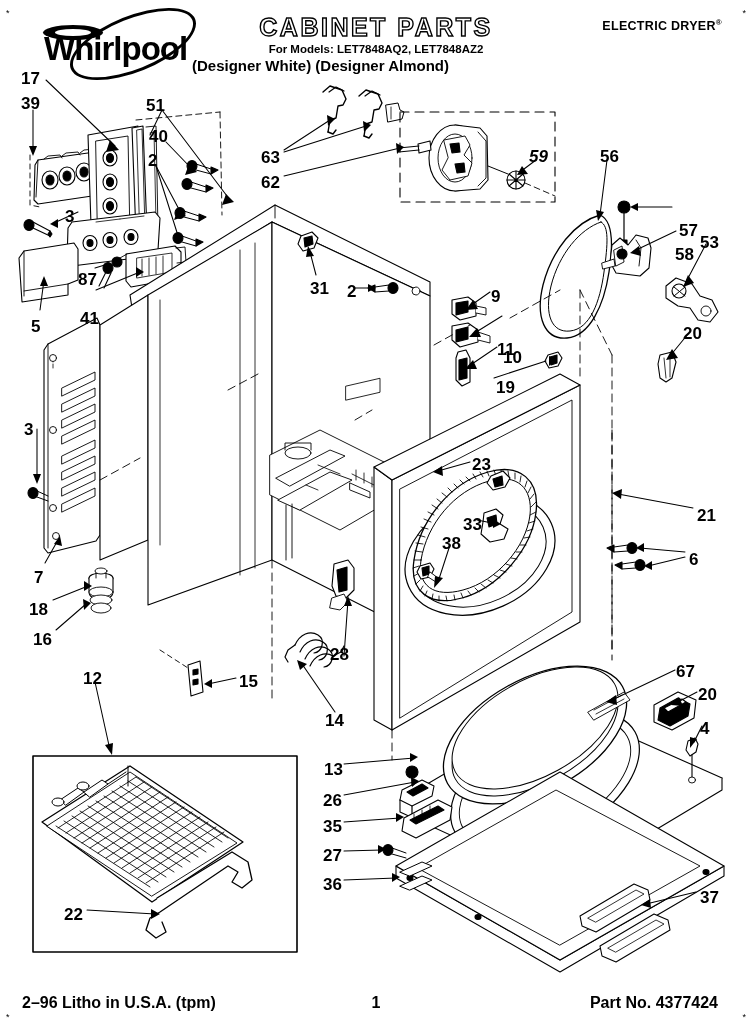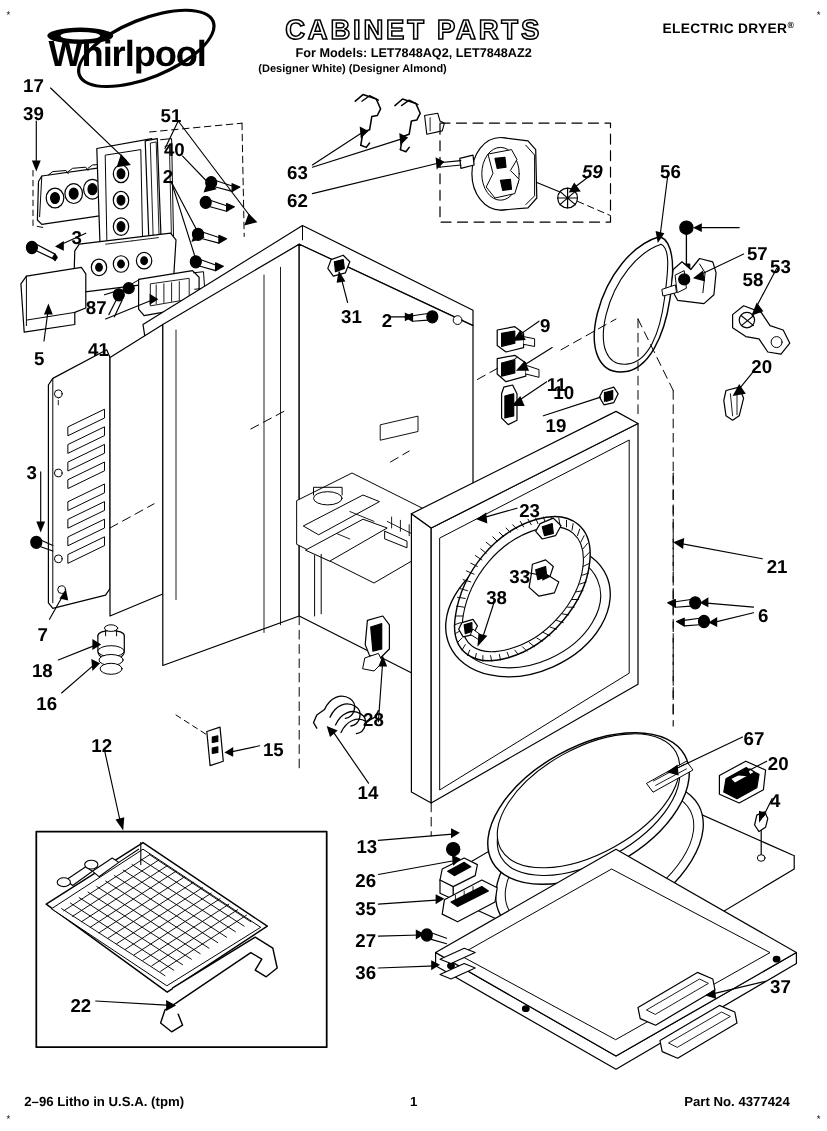--- a/index.html
+++ b/index.html
@@ -18,27 +18,27 @@
       background:#fff;border-radius:50%;}
   .logo-text{position:absolute;left:14px;top:16px;font-family:Liberation Sans, sans-serif;
       font-size:33px;font-weight:bold;letter-spacing:-1px;margin-left:12px;}
 
   .title{position:absolute;left:0;top:13px;width:752px;text-align:center;
       font-size:25px;font-weight:bold;letter-spacing:2.5px;
       color:#fff;-webkit-text-stroke:1.4px #000;text-shadow:none;}
   .subtitle1{position:absolute;left:0;top:43px;width:752px;text-align:center;
       font-size:11.5px;font-weight:bold;letter-spacing:0px;}
   .subtitle2{position:absolute;left:0;top:57px;width:641px;text-align:center;
-      font-size:10px;font-weight:bold;}
+      font-size:15px;font-weight:bold;}
   .appliance{position:absolute;right:30px;top:18px;font-size:12.5px;font-weight:bold;
       letter-spacing:0.3px;}
   .appliance .tm{font-size:8px;vertical-align:super;}
 
   
-  #footer{position:absolute;left:0;bottom:18px;width:742px;height:16px;font-size:12px;font-weight:bold;}
+  #footer{position:absolute;left:0;bottom:18px;width:742px;height:16px;font-size:16px;font-weight:bold;}
   .foot-left{position:absolute;left:22px;top:0;}
   .foot-center{position:absolute;left:0;top:0;width:752px;text-align:center;}
   .foot-right{position:absolute;right:24px;top:0;}
 
   
   #drawing{position:absolute;left:0;top:0;width:752px;height:1028px;}
   #drawing svg{display:block;}
 
   
   .callout{position:absolute;font-size:17px;font-weight:bold;

